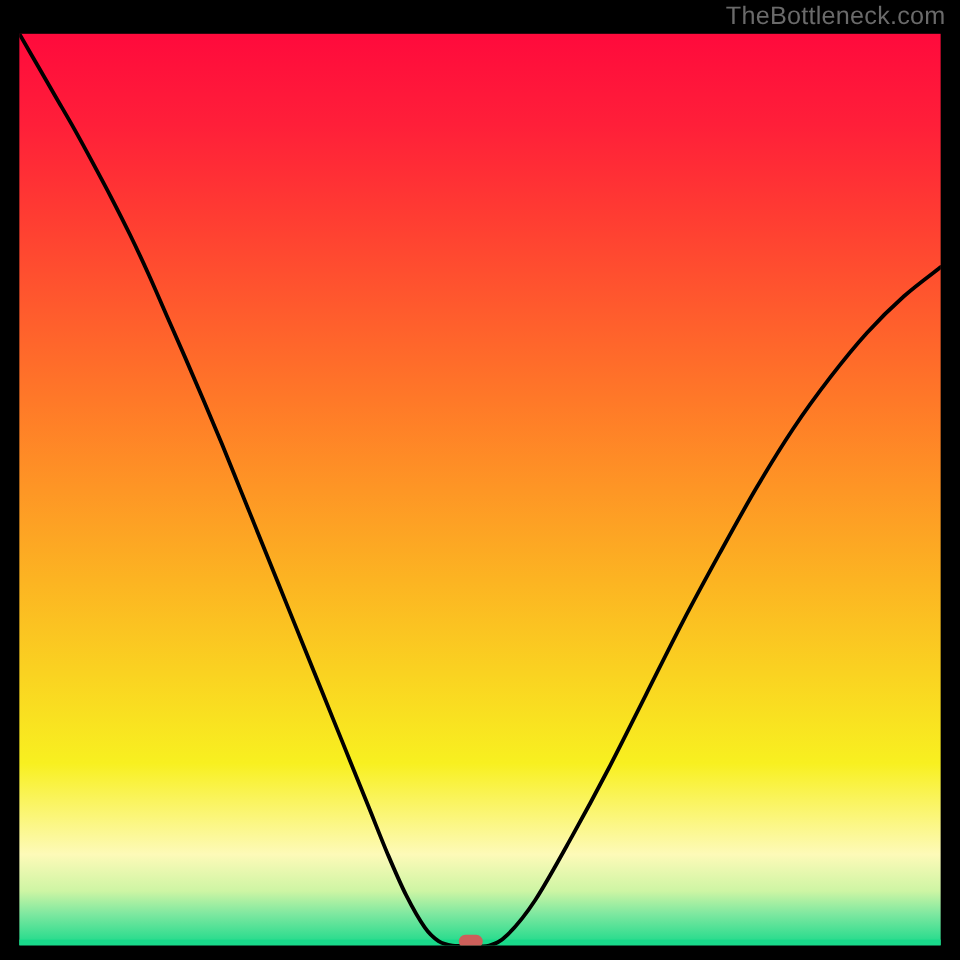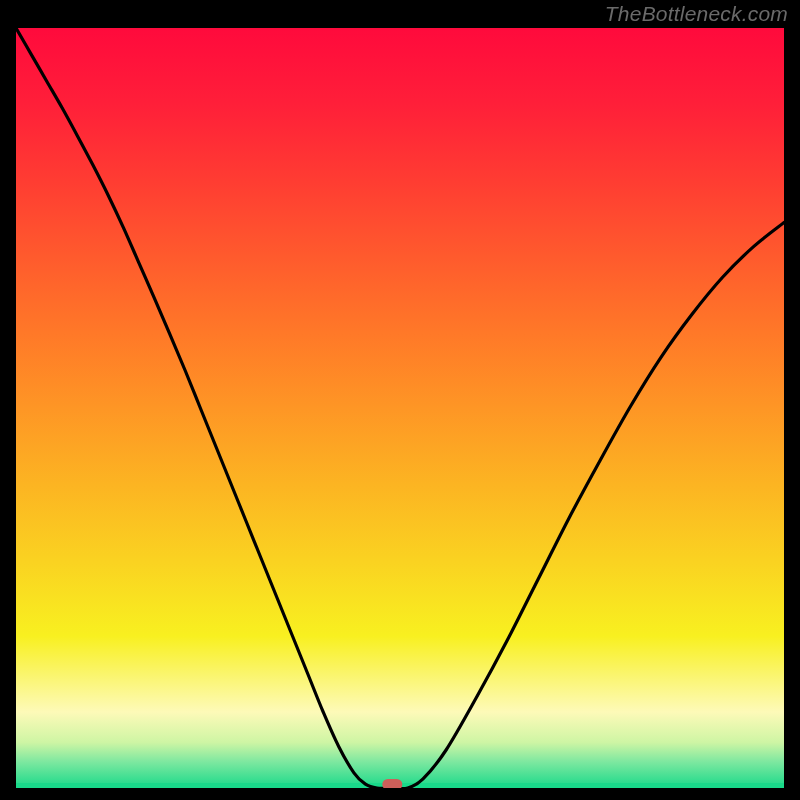--- a/index.html
+++ b/index.html
@@ -19,21 +19,20 @@
   }
   .watermark {
     position: absolute;
     top: 2px;
     right: 12px;
     color: #6a6a6a;
     font-size: 21px;
     font-weight: 500;
     letter-spacing: 0.2px;
     z-index: 10;
-    font-style: italic;
   }
   .plot-wrap {
     position: absolute;
     left: 16px;
     top: 28px;
     width: 768px;
     height: 760px;
     background: #000;
   }
   svg { display: block; }

